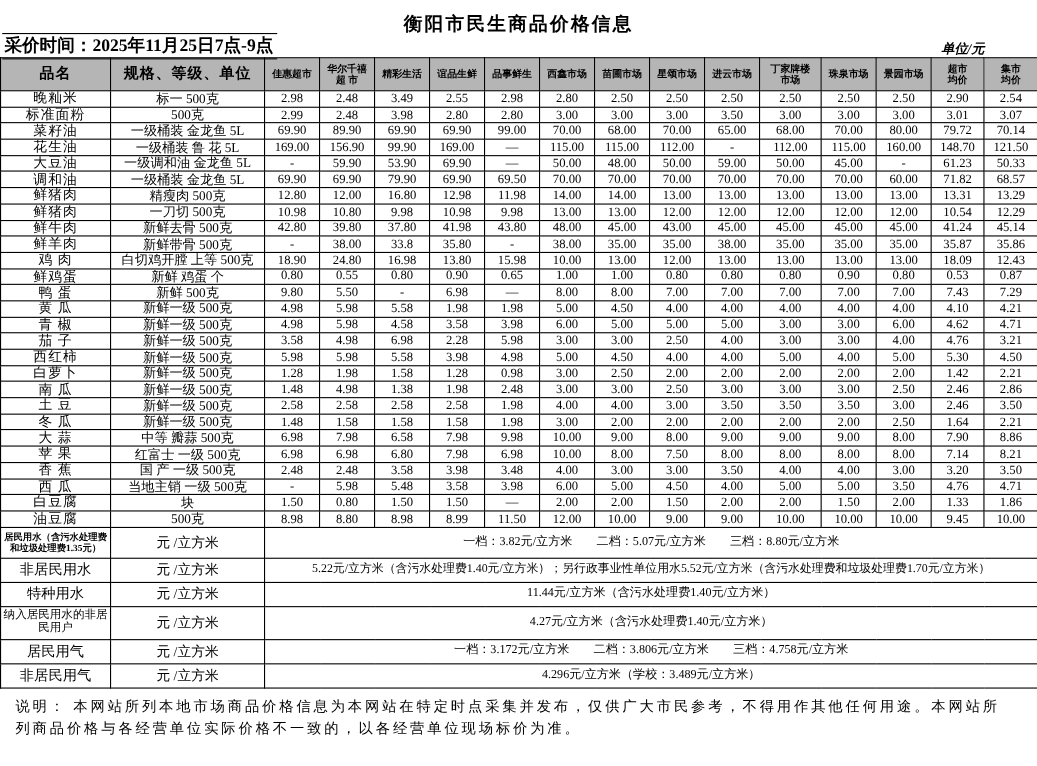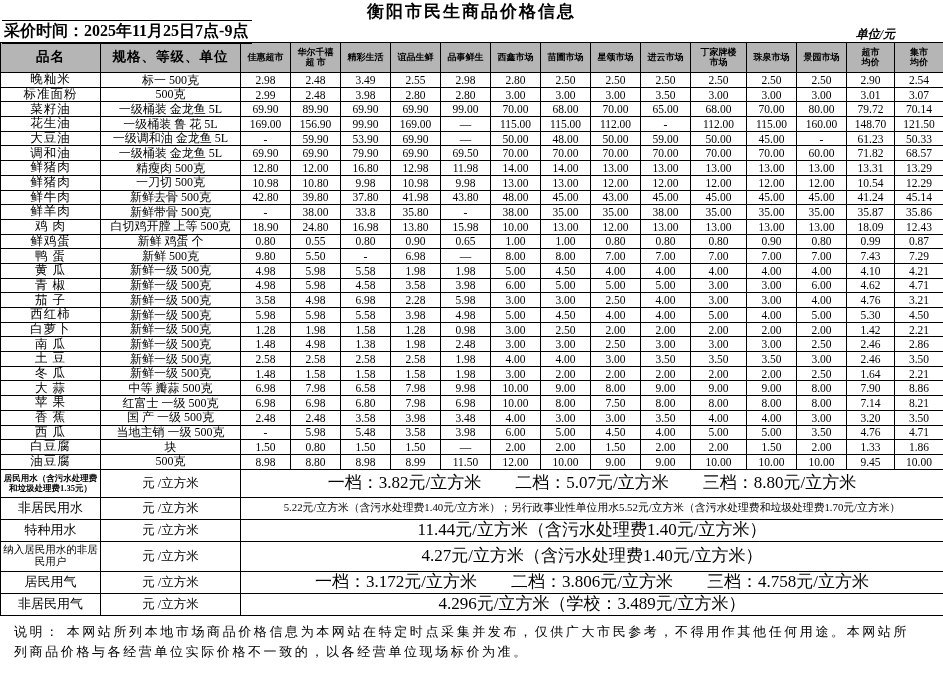--- a/index.html
+++ b/index.html
@@ -1,35 +1,35 @@
 <!DOCTYPE html>
 <html><head>
 <meta charset="utf-8">
 <style>
   html,body{margin:0;padding:0;background:#fff;}
   body{font-family:"Liberation Serif","DejaVu Serif",serif;color:#000;width:943px;height:696px;overflow:hidden;}
   .page{width:943px;height:696px;position:relative;background:#fff;}
-  .title{font-size:17px;font-weight:bold;text-align:center;letter-spacing:2px;padding-top:2px;height:20px;line-height:20px;}
+  .title{font-size:17px;font-weight:bold;text-align:center;letter-spacing:2px;padding-top:12px;height:20px;line-height:20px;}
   .topbar{position:relative;height:17px;}
   .collect-time{position:absolute;left:2px;top:-2px;font-size:16px;font-weight:bold;border-top:1px solid #000;border-bottom:1px solid #000;padding:0 4px 1px 2px;}
   .unit-label{position:absolute;right:48px;top:4px;font-size:12px;font-weight:bold;font-style:italic;}
   table{border-collapse:collapse;table-layout:fixed;width:943px;margin-top:3px;padding-left:42px;}
   th,td{border:1px solid #000;overflow:hidden;white-space:nowrap;padding:0;line-height:1.05;}
   thead th{background:#b5b5b5;font-weight:bold;white-space:pre-line;vertical-align:middle;}
   th.big{font-size:13.5px;letter-spacing:1px;}
   th.mkt{font-size:9px;letter-spacing:0;}
   tbody td{height:13.7px;text-align:center;font-size:11.5px;}
   td.pname{font-size:12.5px;letter-spacing:1px;}
   td.spec{font-size:12px;}
   tr.util td{height:auto;}
   td.uname{font-size:13px;}
   td.uname.sm{font-size:10.5px;white-space:normal;line-height:1.15;}
   td.uname.xs{font-size:8.5px;white-space:normal;line-height:1.2;font-weight:bold;}
   td.uunit{font-size:12.5px;}
-  td.uval{font-size:17px;}
+  td.uval{font-size:11px;}
   td.uval.long{font-size:10.8px;}
   tr.u1 td{height:27px;} tr.u2 td{height:21px;} tr.u3 td{height:21px;}
   tr.u4 td{height:29px;} tr.u5 td{height:21px;} tr.u6 td{height:21px;}
   .note{padding:6px 10px 0 14px;font-size:13px;letter-spacing:2.6px;line-height:1.55;}
 </style>
 </head>
 <body>
 
 <div class="page">
   <div class="title">衡阳市民生商品价格信息</div>
@@ -287,21 +287,21 @@
           <td>0.80</td>
           <td>0.90</td>
           <td>0.65</td>
           <td>1.00</td>
           <td>1.00</td>
           <td>0.80</td>
           <td>0.80</td>
           <td>0.80</td>
           <td>0.90</td>
           <td>0.80</td>
-          <td>0.99</td>
+          <td>0.53</td>
           <td>0.87</td>
         </tr>
         <tr>
           <td class="pname">鸭  蛋</td>
           <td class="spec">新鲜  500克</td>
           <td>9.80</td>
           <td>5.50</td>
           <td>-</td>
           <td>6.98</td>
           <td>—</td>

